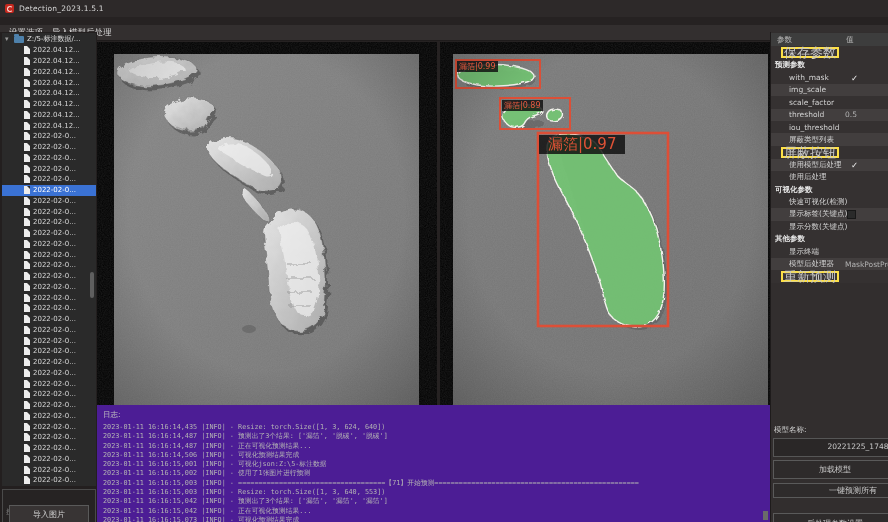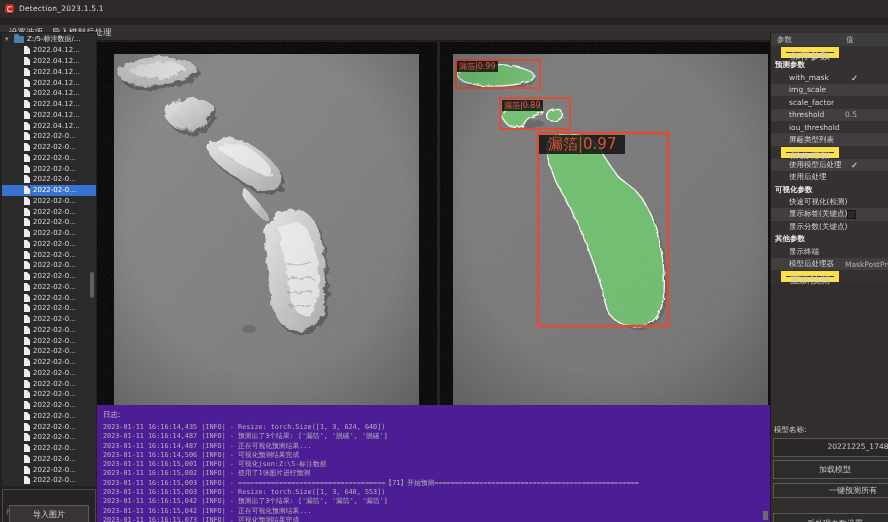--- a/index.html
+++ b/index.html
@@ -54,21 +54,21 @@
   .p-header .h2{position:absolute;left:75px;top:2px;}
   #param-rows{position:absolute;left:0;top:14px;width:118px;}
   .p-row{position:relative;height:12.4px;display:flex;align-items:center;font-size:7.5px;color:#d2d2d2;background:#353131;}
   .p-row.alt{background:#423e3e;}
   .p-label{padding-left:18px;white-space:nowrap;}
   .p-value{position:absolute;left:74px;color:#b2b2b2;}
   .p-check{position:absolute;left:80px;color:#ececec;font-size:8.5px;}
   .p-checkbox{position:absolute;left:76px;width:7px;height:7px;background:#2a2a2a;border:1px solid #181818;}
   .p-section{height:12.4px;line-height:12.4px;font-size:7.5px;font-weight:bold;color:#e6e6e6;padding-left:4px;background:#353131;white-space:nowrap;}
   .p-btnrow{position:relative;height:13px;background:#353131;}
-  .p-btn{position:absolute;left:10px;top:1px;width:58px;height:11px;background:#3b3737;border:5px solid #fde047;color:#c9c9c9;font-size:10px;line-height:8px;padding:0;font-family:"DejaVu Sans",sans-serif;}
+  .p-btn{position:absolute;left:10px;top:1px;width:58px;height:11px;background:#3b3737;border:2px solid #fde047;color:#c9c9c9;font-size:13px;line-height:8px;padding:0;font-family:"DejaVu Sans",sans-serif;}
 
   .model-label{position:absolute;left:3px;top:393px;font-size:7.5px;color:#d0d0d0;}
   .model-value{position:absolute;left:2px;top:406px;width:124px;height:14px;background:#2a2727;border:1px solid #565656;
                font-size:7.5px;color:#c8c8c8;text-align:right;padding:3px 6px 0 0;white-space:nowrap;}
   .m-btn{position:absolute;left:2px;width:124px;background:#2e2b2b;border:1px solid #5a5a5a;color:#c9c9c9;font-size:8px;font-family:"DejaVu Sans",sans-serif;white-space:nowrap;overflow:hidden;}
   .m-load{top:428px;height:19px;}
   .m-predict{top:451px;height:15px;text-indent:36px;}
   .m-partial{top:481px;height:20px;}
   .speed{position:absolute;left:0;top:469px;width:114px;text-align:right;font-size:7.5px;color:#c2c2c2;white-space:nowrap;margin-top:33px;}
 </style>

